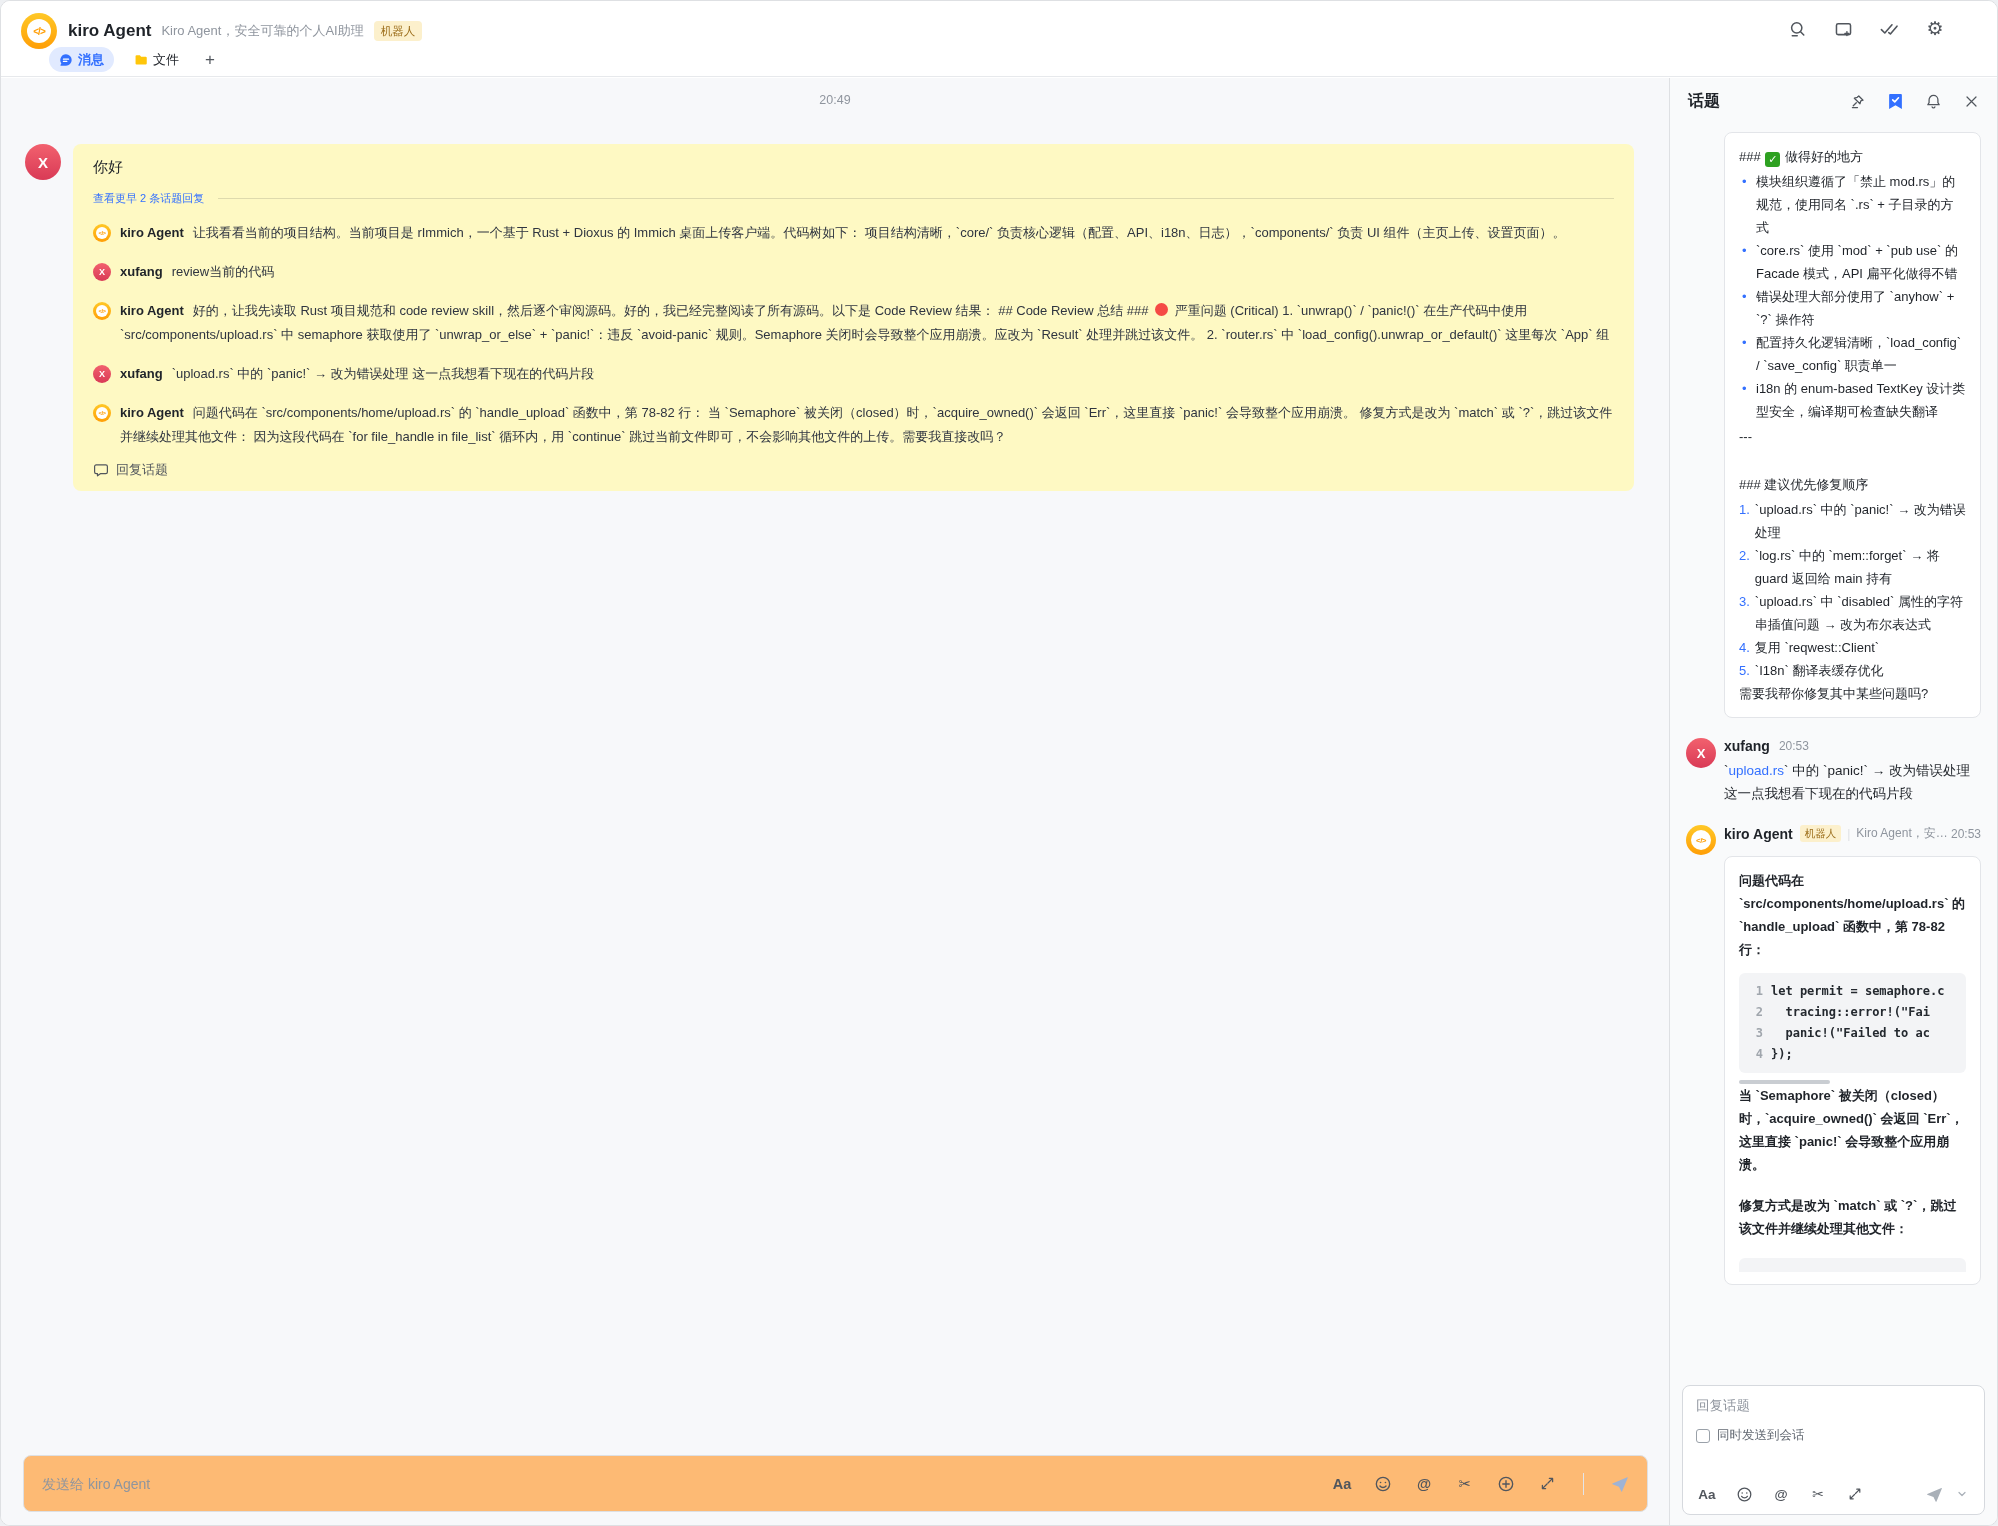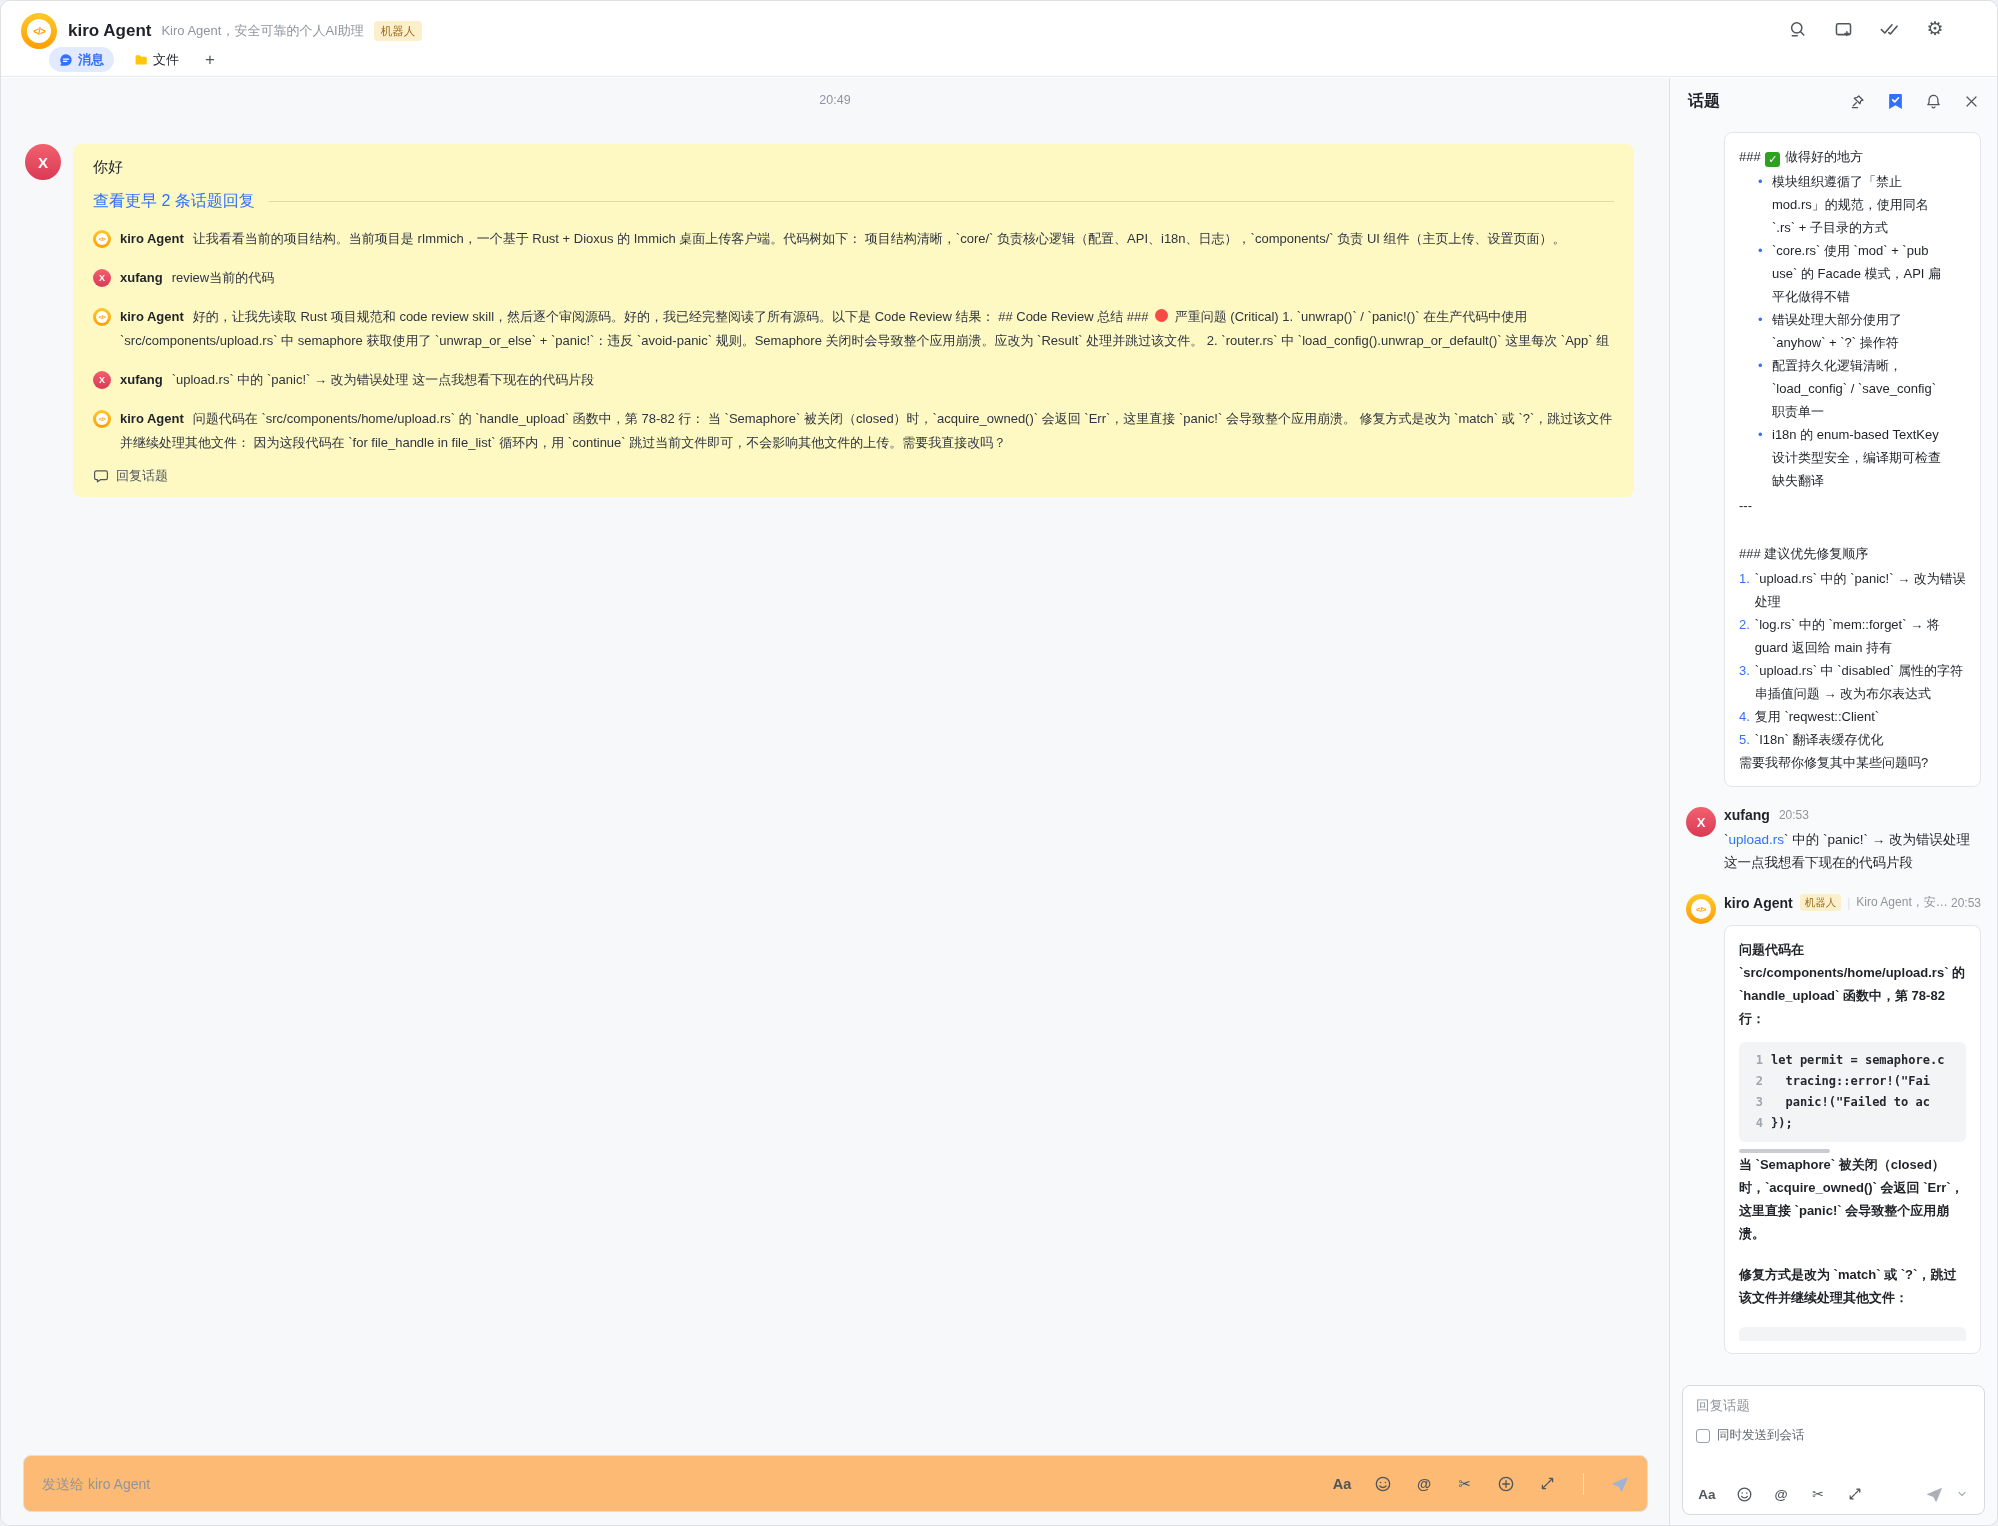--- a/index.html
+++ b/index.html
@@ -25,21 +25,21 @@
   
   .chat-col { position:absolute; top:77px; left:0; width:1668px; bottom:0; background:#f7f8fa; }
   .thread-panel { position:absolute; top:77px; left:1668px; right:0; bottom:0; background:#f9fafb; border-left:1px solid #dee0e3; }
 
   
   .time-divider { text-align:center; padding-top:15px; font-size:12.5px; color:#8f959e; }
   .msg-avatar { position:absolute; left:24px; top:66px; width:36px; height:36px; border-radius:50%; background:linear-gradient(180deg,#f2616e,#d93a56); color:#fff; font-size:15px; font-weight:600; display:flex; align-items:center; justify-content:center; }
   .bubble { position:absolute; left:72px; top:66px; width:1561px; background:#fef9c3; border-radius:8px; padding:14px 20px 12px 20px; }
   .hello-text { font-size:15px; color:#1f2329; }
   .earlier-row { display:flex; align-items:center; gap:14px; margin:14px 0 10px 0; }
-  .earlier-link { color:#3370ff; font-size:16px; cursor:pointer; white-space:nowrap; }
+  .earlier-link { color:#3370ff; font-size:11px; cursor:pointer; white-space:nowrap; }
   .earlier-line { flex:1; height:1px; background:rgba(31,35,41,.14); }
   .reply-row { position:relative; padding-left:27px; font-size:13px; line-height:24px; color:#2f3540; max-height:48px; overflow:hidden; margin-top:15px; }
   .ravatar { position:absolute; left:0; top:3px; width:18px; height:18px; border-radius:50%; display:flex; align-items:center; justify-content:center; color:#fff; font-weight:700; }
   .ravatar.kiro { background:linear-gradient(180deg,#ffc827,#ff9e06); }
   .ravatar.kiro span { width:12px; height:12px; border-radius:50%; background:#fff; color:#ff9e06; font-size:6px; font-weight:700; letter-spacing:-0.5px; display:flex; align-items:center; justify-content:center; }
   .ravatar.x { background:linear-gradient(180deg,#f2616e,#d93a56); font-size:9px; }
   .reply-name { font-weight:700; color:#1f2329; margin-right:9px; }
   .red-dot { display:inline-block; width:13px; height:13px; border-radius:50%; background:#f54a45; vertical-align:-1px; margin:0 3px; }
   .reply-thread-btn { display:flex; align-items:center; gap:7px; color:#51565d; font-size:13px; margin-top:12px; cursor:pointer; width:fit-content; }
 
@@ -54,21 +54,21 @@
 
   
   .panel-header { position:absolute; top:0; left:0; right:0; height:46px; display:flex; align-items:center; padding:0 17px 0 18px; }
   .panel-title { font-size:16px; font-weight:700; color:#1f2329; }
   .panel-hicons { margin-left:auto; display:flex; align-items:center; gap:20px; color:#51565d; }
   .picon { width:18px; height:18px; display:flex; align-items:center; justify-content:center; cursor:pointer; }
   .panel-body { position:absolute; top:46px; left:0; right:0; bottom:148px; overflow:hidden; padding:0 16px; }
   .indent { margin-left:38px; }
   .card { background:#fff; border:1px solid #e3e5e9; border-radius:8px; padding:12px 14px; font-size:13px; line-height:23px; color:#1f2329; }
   .card1 { margin-top:8px; }
-  .md-ul { list-style:none; margin:2px 16px; }
+  .md-ul { list-style:none; margin:2px 0; }
   .md-ul li { position:relative; padding-left:17px; }
   .md-ul li::before { content:"•"; position:absolute; left:3px; color:#3370ff; }
   .md-hr { margin-top:2px; }
   .md-h2 { margin-top:25px; }
   .md-ol { margin-top:2px; }
   .md-ol .oli { display:flex; }
   .md-ol .no { color:#3370ff; margin-right:5px; flex-shrink:0; }
   .check-emoji { display:inline-flex; width:15px; height:15px; border-radius:3px; background:#2ea121; color:#fff; font-size:11px; align-items:center; justify-content:center; vertical-align:-2px; margin:0 1px; }
 
   .p-msg { position:relative; padding-left:38px; margin-top:20px; }

